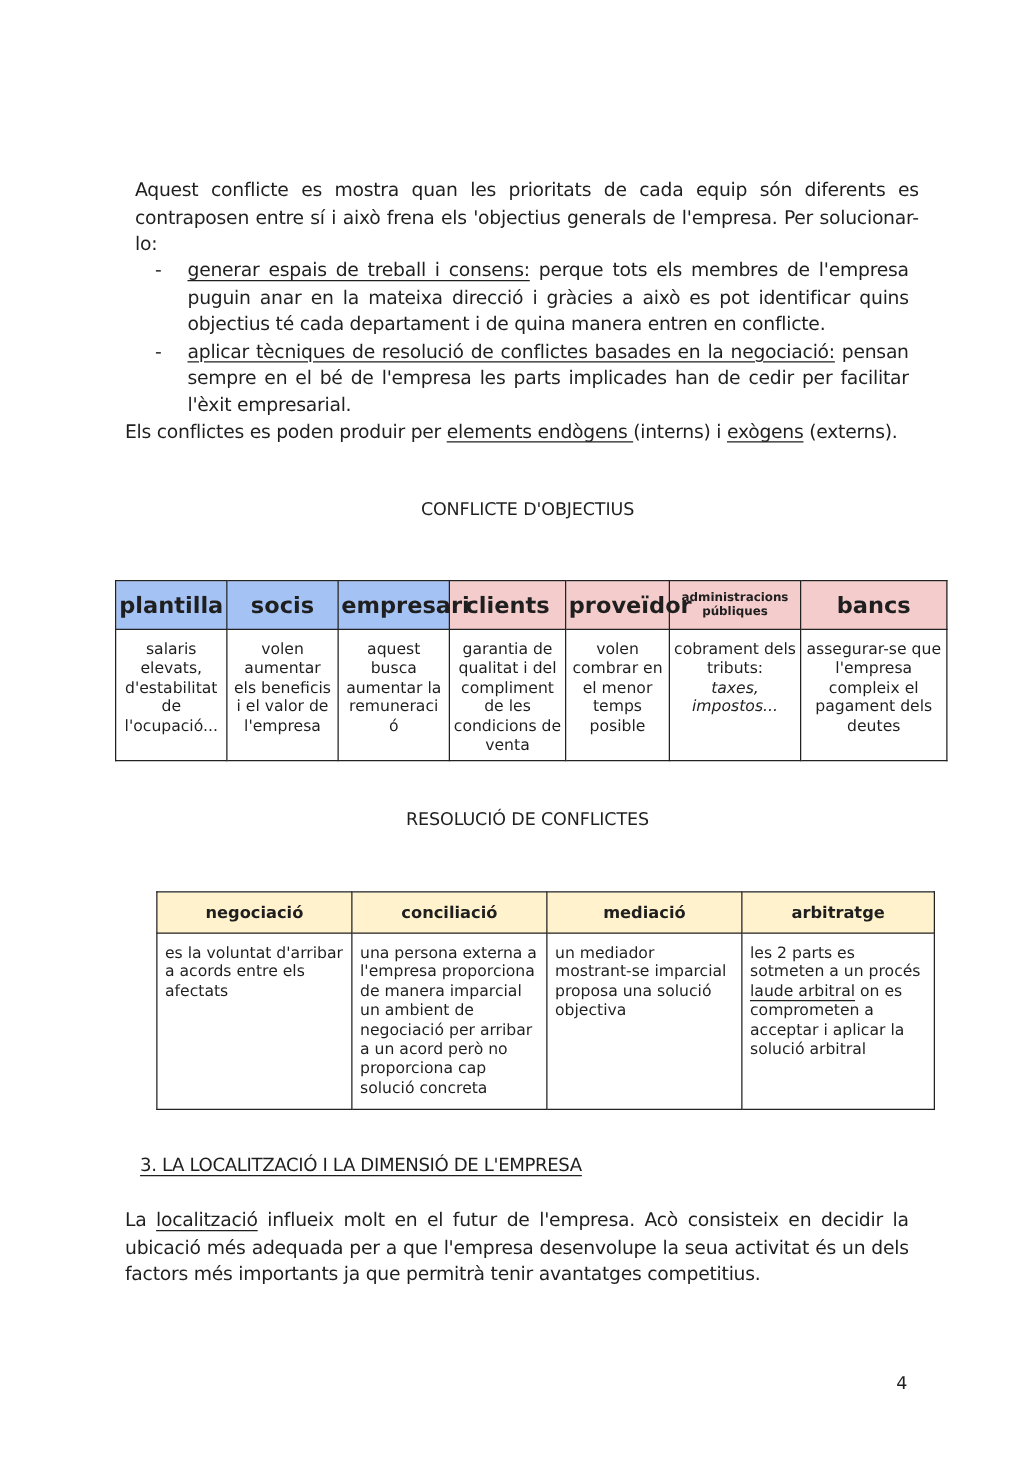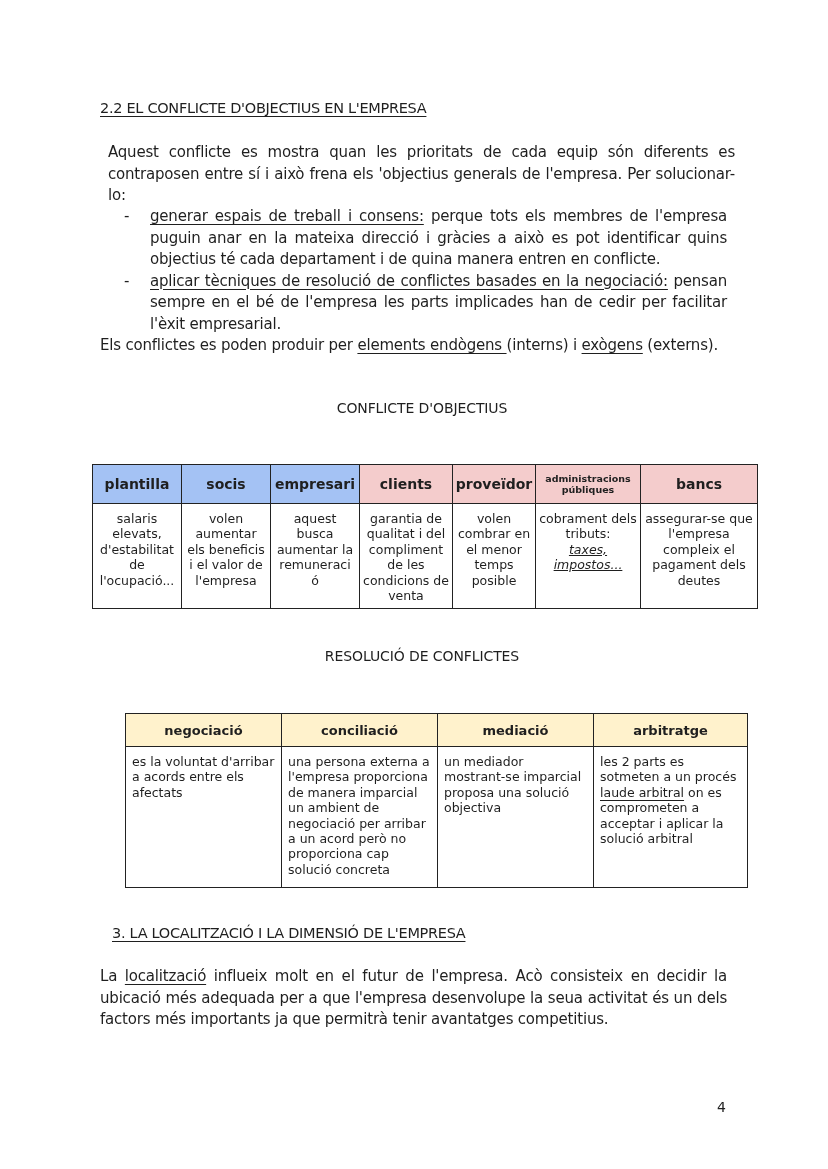--- a/index.html
+++ b/index.html
@@ -8,36 +8,35 @@
   .page { position: absolute; left: 0; top: 0; width: 828px; height: 1169px; }
   .abs { position: absolute; }
   .heading { font-size: 14.5px; text-decoration: underline; text-underline-offset: 3px; letter-spacing: -0.3px; }
   .para { font-size: 15px; line-height: 21.5px; text-align: justify; letter-spacing: -0.2px; }
   .u { text-decoration: underline; text-underline-offset: 3px; }
   .bullet-row { position: relative; }
   .dash { position: absolute; left: -26px; top: 0; }
   .caption { font-size: 14px; text-align: center; letter-spacing: -0.1px; margin-left: 8px; }
   table { border-collapse: collapse; position: absolute; table-layout: fixed; }
   td, th { border: 1.5px solid #222; }
-  .t1 th { height: 38px; font-size: 14px; font-weight: bold; text-align: center; padding: 0 2px; }
+  .t1 th { height: 38px; font-size: 18px; font-weight: bold; text-align: center; padding: 0 2px; }
   .t1 th.small { font-size: 9.5px; line-height: 11px; }
   .t1 td { font-size: 12.5px; line-height: 15.4px; text-align: center; vertical-align: top; padding: 7px 3px 3px 3px; height: 94px; }
   .blue { background: #a4c2f4; }
   .pink { background: #f4cccc; }
   .t2 th { height: 30px; font-size: 13px; font-weight: bold; text-align: center; background: #fff2cc; }
   .t2 td { font-size: 12.5px; line-height: 15.4px; text-align: left; vertical-align: top; padding: 7px 6px 3px 6px; height: 130px; }
-  .it { font-style: italic; text-decoration: underline; }
+  .it { font-style: italic; }
   .pagenum { font-size: 14px; }
 </style>
 </head>
 <body>
 
 <div class="page">
 
-  <div class="abs heading" style="left:100px; top:100px;">2.2 EL CONFLICTE D'OBJECTIUS EN L'EMPRESA</div>
 
   <div class="abs para" style="left:100px; top:142px; width:627px;margin-left:8px;">Aquest conflicte es mostra quan les prioritats de cada equip són diferents es contraposen entre sí i això frena els 'objectius generals de l'empresa. Per solucionar-lo:</div>
 
   <div class="abs para" style="left:150px; top:206px; width:577px;">
     <div class="bullet-row">
       <span class="dash">-</span>
       <span class="u">generar espais de treball i consens:</span><span> perque tots els membres de l'empresa puguin anar en la mateixa direcció i gràcies a això es pot identificar quins objectius té cada departament i de quina manera entren en conflicte.</span>
     </div>
     <div class="bullet-row">
       <span class="dash">-</span>

